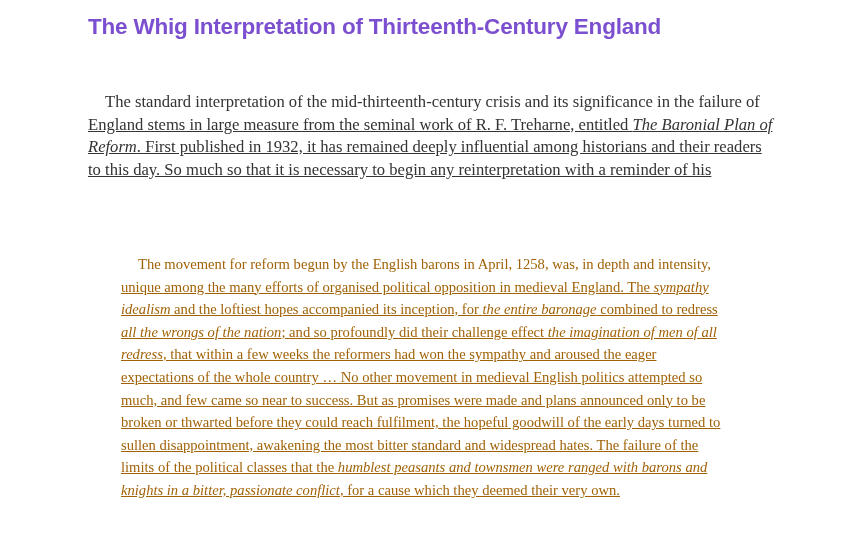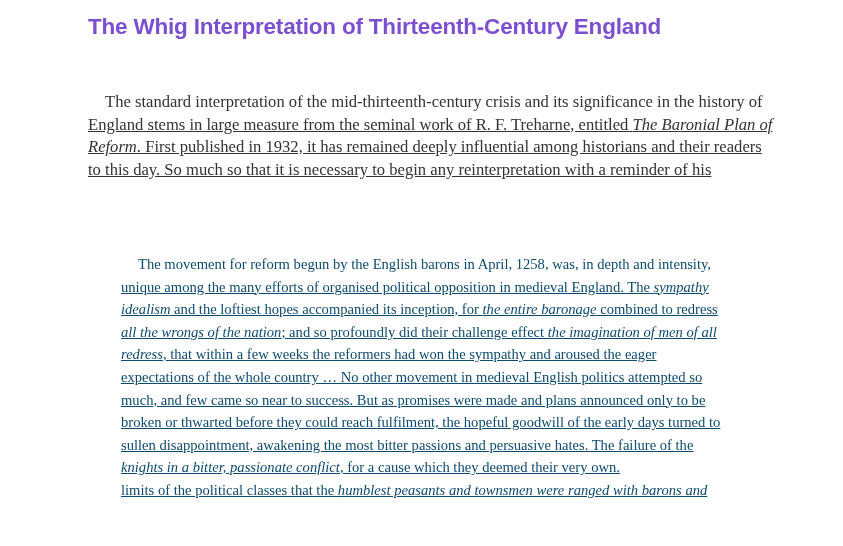--- a/index.html
+++ b/index.html
@@ -47,48 +47,48 @@
     }
     .quote {
       position: absolute;
       left: 85px;
       top: 253px;
       width: 680px;
       margin: 0;
       font-family: "Liberation Serif", serif;
       font-size: 14.6px;
       line-height: 22.6px;
-      color: #0c4a6e;
+      color: #a16207;
       text-indent: 17px;
     }
     .line {
       display: block;
       white-space: nowrap;
     }
     .line.first { text-indent: 17px; }
     .line.rest { text-indent: 0; text-decoration: underline; }
     em { font-style: italic; }
   </style>
 </head>
 <body>
 
 <div class="page">
   <h1 class="title">The Whig Interpretation of Thirteenth-Century England</h1>
   <p class="body-para" style="text-indent: 0px;">
-      <span class="line first">The standard interpretation of the mid-thirteenth-century crisis and its significance in the history of</span>
+      <span class="line first">The standard interpretation of the mid-thirteenth-century crisis and its significance in the failure of</span>
       <span class="line rest">England stems in large measure from the seminal work of R. F. Treharne, entitled <em>The Baronial Plan of</em></span>
       <span class="line rest"><em>Reform</em>. First published in 1932, it has remained deeply influential among historians and their readers</span>
       <span class="line rest">to this day. So much so that it is necessary to begin any reinterpretation with a reminder of his</span>
     </p>
   <blockquote class="quote" style="text-indent: 0px;">
       <span class="line first">The movement for reform begun by the English barons in April, 1258, was, in depth and intensity,</span>
       <span class="line rest">unique among the many efforts of organised political opposition in medieval England. The <em>sympathy</em></span>
       <span class="line rest"><em>idealism</em> and the loftiest hopes accompanied its inception, for <em>the entire baronage</em> combined to redress</span>
       <span class="line rest"><em>all the wrongs of the nation</em>; and so profoundly did their challenge effect <em>the imagination of men of all</em></span>
       <span class="line rest"><em>redress</em>, that within a few weeks the reformers had won the sympathy and aroused the eager</span>
       <span class="line rest">expectations of the whole country … No other movement in medieval English politics attempted so</span>
       <span class="line rest">much, and few came so near to success. But as promises were made and plans announced only to be</span>
       <span class="line rest">broken or thwarted before they could reach fulfilment, the hopeful goodwill of the early days turned to</span>
-      <span class="line rest">sullen disappointment, awakening the most bitter passions and persuasive hates. The failure of the</span>
+      <span class="line rest">sullen disappointment, awakening the most bitter standard and widespread hates. The failure of the</span>
+      <span class="line rest">limits of the political classes that the <em>humblest peasants and townsmen were ranged with barons and</em></span>
       <span class="line rest"><em>knights in a bitter, passionate conflict</em>, for a cause which they deemed their very own.</span>
-      <span class="line rest">limits of the political classes that the <em>humblest peasants and townsmen were ranged with barons and</em></span>
     </blockquote>
 </div>
 
 </body></html>

